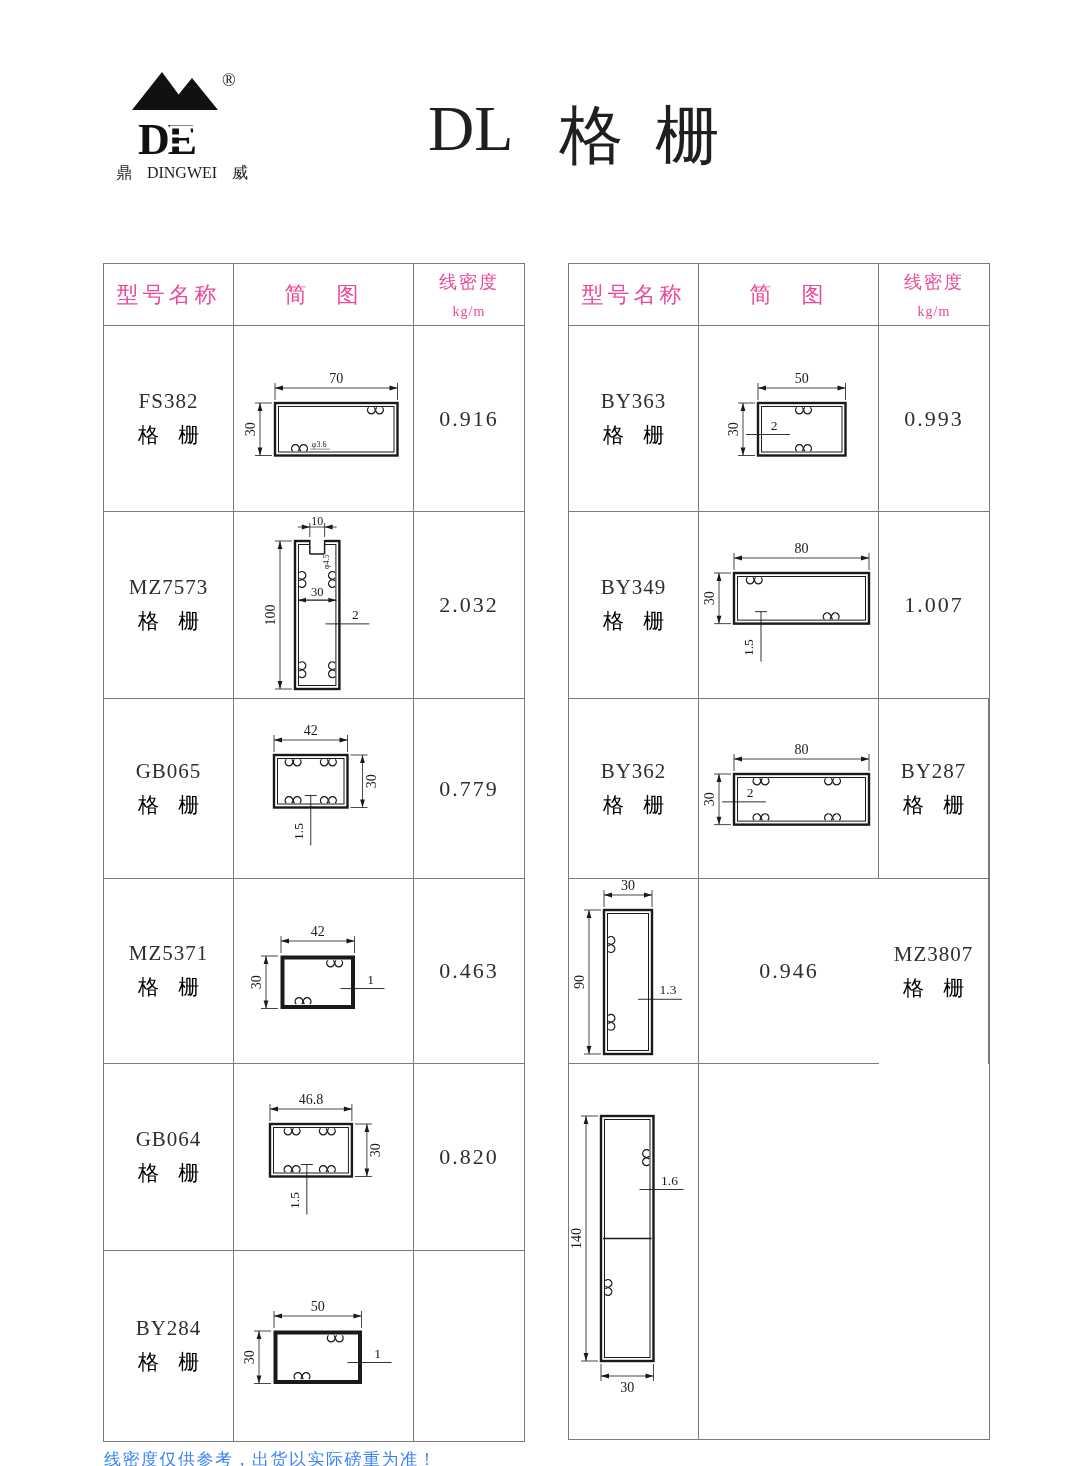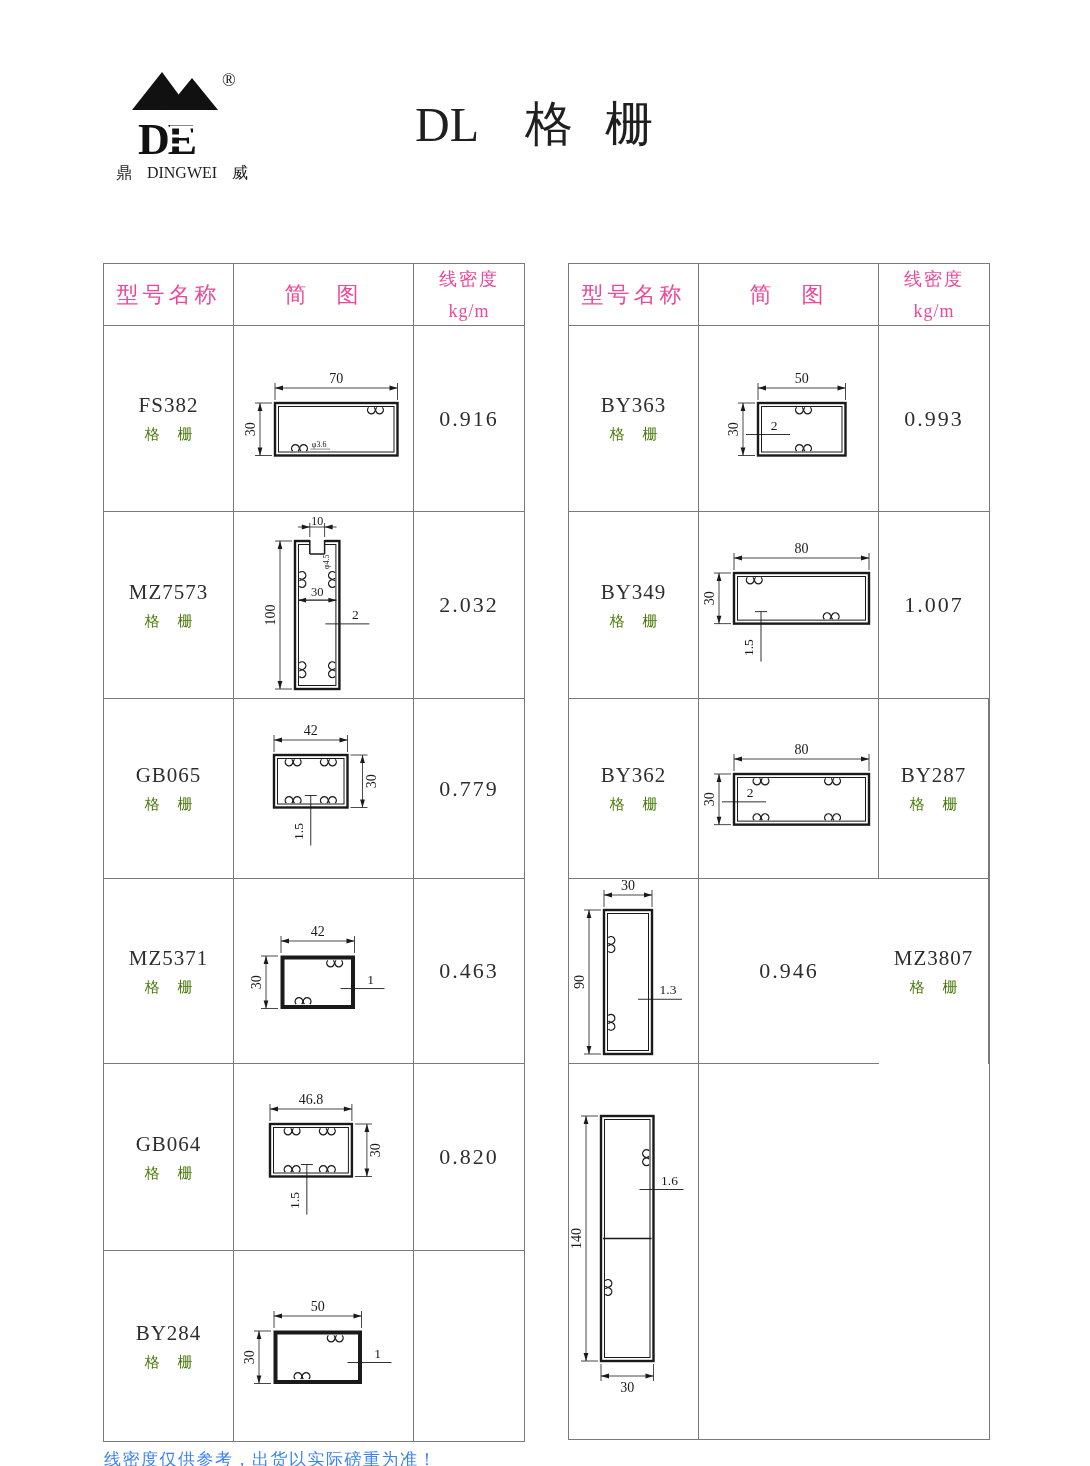--- a/index.html
+++ b/index.html
@@ -2,35 +2,35 @@
 <html><head>
 <meta charset="utf-8">
 <style>
   html,body{margin:0;padding:0}
   body{width:1090px;height:1466px;position:relative;background:#ffffff;
        font-family:"Liberation Serif","DejaVu Serif",serif;color:#2b2b2b;overflow:hidden}
   .page{position:absolute;inset:0}
   .logo{position:absolute;left:130px;top:64px;width:130px;height:100px}
   .brandline{position:absolute;left:116px;top:163px;width:132px;display:flex;
              justify-content:space-between;align-items:baseline;font-size:16px;color:#1d1d1d}
-  .title{position:absolute;left:415px;top:92px;display:flex;align-items:center;
-         font-size:48px;color:#1f1f1f}
+  .title{position:absolute;left:428px;top:92px;display:flex;align-items:flex-start;
+         font-size:64px;color:#1f1f1f}
   .title .gap1{margin-left:46px}
   .title .gap2{margin-left:32px}
   .ptable{position:absolute;display:grid;width:420px;border:1px solid #7a7a7a;background:#fff}
   .cell{border-right:1px solid #7a7a7a;border-bottom:1px solid #7a7a7a;
         display:flex;flex-direction:column;align-items:center;justify-content:center;
         overflow:hidden;box-sizing:border-box}
   .cell.lc{border-right:none}
   .cell.lr{border-bottom:none}
   .th{font-size:22px;color:#ec4899;letter-spacing:4px}
-  .th .hl2{font-size:18px;letter-spacing:1px;margin-top:10px}
+  .th .hl2{font-size:14px;letter-spacing:1px;margin-top:10px}
   .th .hl1{font-size:18px;letter-spacing:2px}
   .m1{font-size:21px;letter-spacing:1px;color:#2e2e2e}
-  .m2{font-size:15px;letter-spacing:7px;margin-top:7px;color:#4d7c0f;text-indent:7px}
+  .m2{font-size:21px;letter-spacing:7px;margin-top:7px;color:#000000;text-indent:7px}
   .dens{font-size:22px;letter-spacing:2px;color:#2e2e2e}
   .footer{position:absolute;left:104px;top:1448px;font-size:17px;letter-spacing:1.5px;color:#3b82f6}
 </style>
 </head>
 <body>
 
 <div class="page">
 
   <svg class="logo" viewBox="0 0 130 100">
     <path d="M2 46 L32 8 L60 46 Z" fill="#111"></path>

